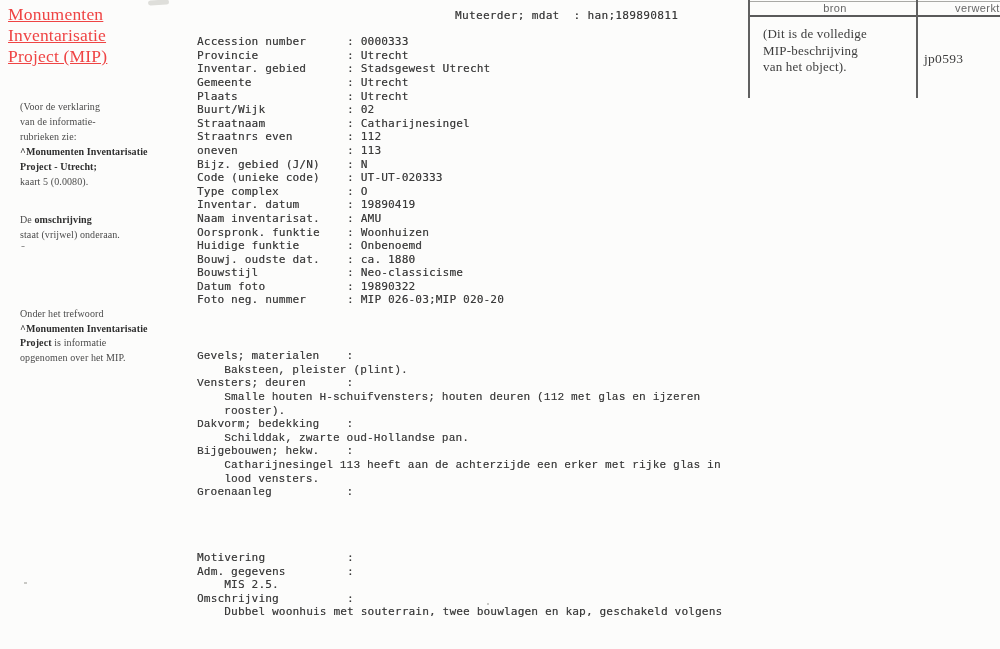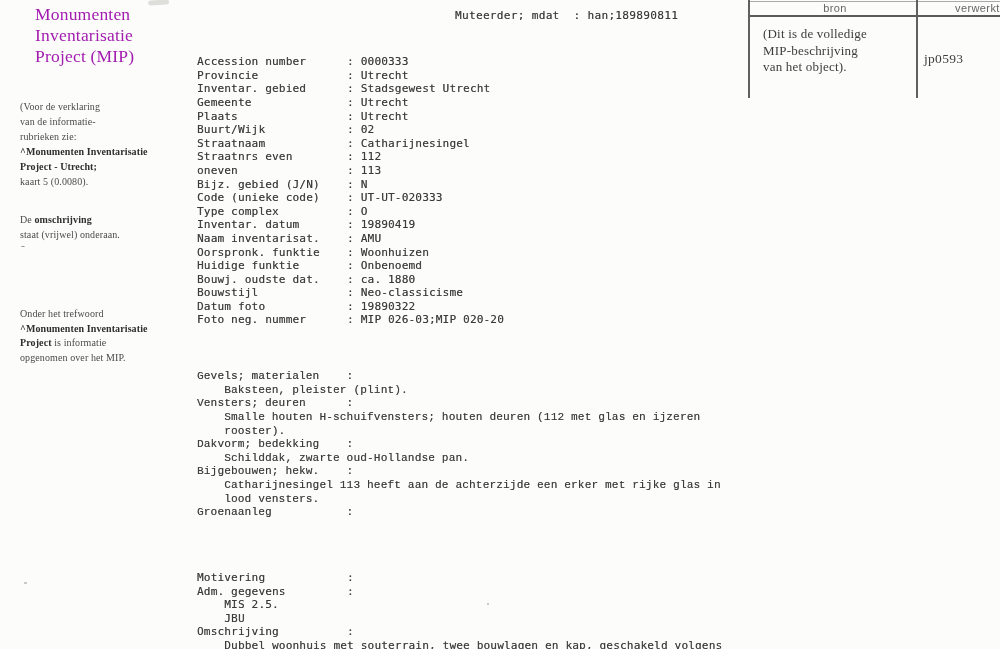--- a/index.html
+++ b/index.html
@@ -3,43 +3,44 @@
 <meta charset="utf-8">
 <style>
   html,body{margin:0;padding:0;}
   body{
     width:1000px;height:649px;position:relative;overflow:hidden;
     background:#fcfcfb;
     font-family:"Liberation Serif",serif;
   }
   
   .doc-title{
-    position:absolute;left:35px;top:4px;
+    position:absolute;left:8px;top:4px;
     font-size:17.5px;line-height:21px;letter-spacing:0.2px;
-    color:#a21caf;
+    color:#ef4444;
+    text-decoration:underline;
   }
   .side-note{
     position:absolute;left:20px;
     font-size:10px;line-height:15px;
     color:#4a4a4a;letter-spacing:0.1px;
   }
   .side-note .b{font-weight:bold;color:#2e2e2e;}
   .side-dash{
     position:absolute;left:21px;top:239px;
     font-size:12px;color:#8f8f8f;
   }
   
   .mono{
     position:absolute;left:197px;top:8px;
     font-family:"DejaVu Sans Mono",monospace;
     font-size:11px;line-height:13.6px;letter-spacing:0.2px;
     color:#3a3a3a;white-space:pre;
     text-shadow:0.25px 0 0 rgba(58,58,58,0.55);
   }
-  .mono .blk{white-space:pre;margin-top:20px;}
+  .mono .blk{white-space:pre;}
   .mono .blk2{margin-top:16px;font-family:Liberation Mono, monospace;}
   .mono .blk3{margin-top:24px;}
   .muteerder{
     position:absolute;left:455px;top:9px;
     font-family:"DejaVu Sans Mono",monospace;
     font-size:11px;line-height:13.6px;letter-spacing:0.35px;
     color:#3a3a3a;white-space:pre;
     text-shadow:0.25px 0 0 rgba(58,58,58,0.55);
   }
   
@@ -100,21 +101,21 @@
 <div class="side-note" style="top:307px;line-height:14.6px;">
   <div>Onder het trefwoord</div>
   <div class="b">^Monumenten Inventarisatie</div>
   <div><span class="b">Project</span><span> is informatie</span></div>
   <div>opgenomen over het MIP.</div>
 </div>
 
 <div class="mono">
   <div class="blk"><div>Accession number      : 0000333</div><div>Provincie             : Utrecht</div><div>Inventar. gebied      : Stadsgewest Utrecht</div><div>Gemeente              : Utrecht</div><div>Plaats                : Utrecht</div><div>Buurt/Wijk            : 02</div><div>Straatnaam            : Catharijnesingel</div><div>Straatnrs even        : 112</div><div>oneven                : 113</div><div>Bijz. gebied (J/N)    : N</div><div>Code (unieke code)    : UT-UT-020333</div><div>Type complex          : O</div><div>Inventar. datum       : 19890419</div><div>Naam inventarisat.    : AMU</div><div>Oorspronk. funktie    : Woonhuizen</div><div>Huidige funktie       : Onbenoemd</div><div>Bouwj. oudste dat.    : ca. 1880</div><div>Bouwstijl             : Neo-classicisme</div><div>Datum foto            : 19890322</div><div>Foto neg. nummer      : MIP 026-03;MIP 020-20</div></div>
   <div class="blk blk2"><div>Gevels; materialen    :</div><div>    Baksteen, pleister (plint).</div><div>Vensters; deuren      :</div><div>    Smalle houten H-schuifvensters; houten deuren (112 met glas en ijzeren</div><div>    rooster).</div><div>Dakvorm; bedekking    :</div><div>    Schilddak, zwarte oud-Hollandse pan.</div><div>Bijgebouwen; hekw.    :</div><div>    Catharijnesingel 113 heeft aan de achterzijde een erker met rijke glas in</div><div>    lood vensters.</div><div>Groenaanleg           :</div></div>
-  <div class="blk blk3"><div>Motivering            :</div><div>Adm. gegevens         :</div><div>    MIS 2.5.</div><div>    JBU</div><div>Omschrijving          :</div><div>    Dubbel woonhuis met souterrain, twee bouwlagen en kap, geschakeld volgens</div></div>
+  <div class="blk blk3"><div>Motivering            :</div><div>Adm. gegevens         :</div><div>    MIS 2.5.</div><div>Omschrijving          :</div><div>    Dubbel woonhuis met souterrain, twee bouwlagen en kap, geschakeld volgens</div></div>
 </div>
 <div class="muteerder">Muteerder; mdat  : han;189890811</div>
 
 <div class="tbl-line tbl-topline"></div>
 <div class="tbl-line tbl-underline"></div>
 <div class="tbl-line tbl-v1"></div>
 <div class="tbl-line tbl-v2"></div>
 <div class="tbl-header bron">bron</div>
 <div class="tbl-header verwerkt">verwerkt</div>
 <div class="bron-note">

